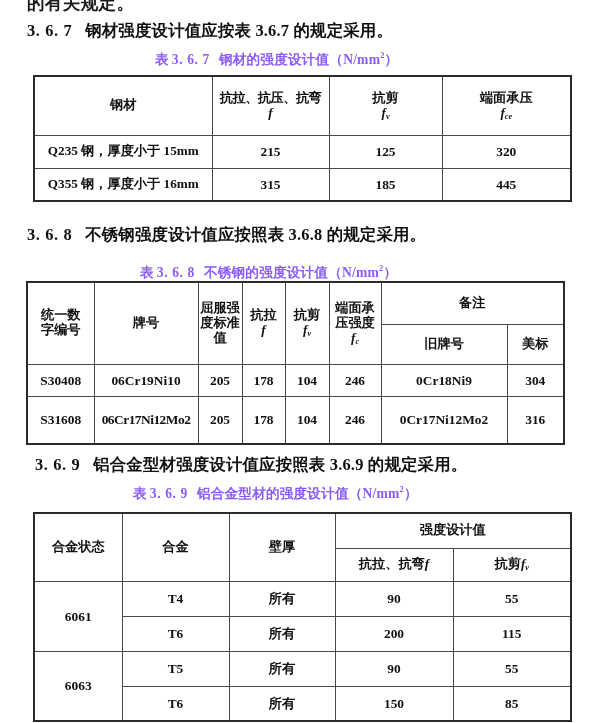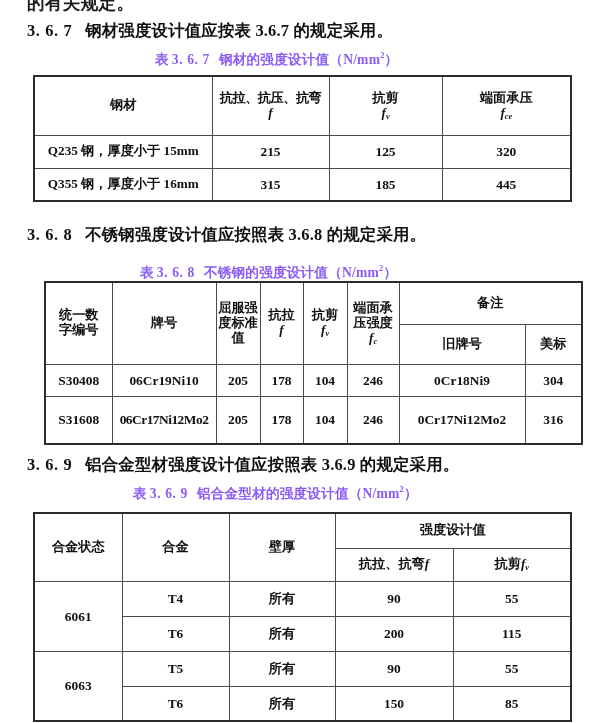--- a/index.html
+++ b/index.html
@@ -101,21 +101,21 @@
     font-size: 0.62em;
     vertical-align: -0.22em;
     font-style: italic;
     letter-spacing: 0;
   }
   .tight { letter-spacing: -0.5px; }
   .stack { display: block; }
 
   
   #t367 { left: 33px; top: 75px; width: 537px; }
-  #t368 { left: 44px; top: 281px; width: 537px; padding-left: 18px; }
+  #t368 { left: 26px; top: 281px; width: 537px; padding-left: 18px; }
   #t369 { left: 33px; top: 512px; width: 537px; }
 </style>
 </head>
 <body>
 
 <div class="page">
 
   <div class="cut-line">的有关规定。</div>
 
   <div class="clause" style="top:20px;">
@@ -230,21 +230,21 @@
         <td class="cell">205</td>
         <td class="cell">178</td>
         <td class="cell">104</td>
         <td class="cell">246</td>
         <td class="cell">0Cr17Ni12Mo2</td>
         <td class="cell">316</td>
       </tr>
     </tbody>
   </table>
 
-  <div class="clause" style="top:454px;">
+  <div class="clause" style="top:454px;margin-left:8px;">
     <span class="num">3. 6. 9</span><span>铝合金型材强度设计值应按照表 3.6.9 的规定采用。</span>
   </div>
 
   <div class="caption" style="left:133px; top:484px;">
     <span>表</span><span class="cnum">3. 6. 9</span><span>铝合金型材的强度设计值（N/mm</span><sup>2</sup><span>）</span>
   </div>
 
   <table class="doc" id="t369">
     <colgroup>
       <col style="width:88px;">

